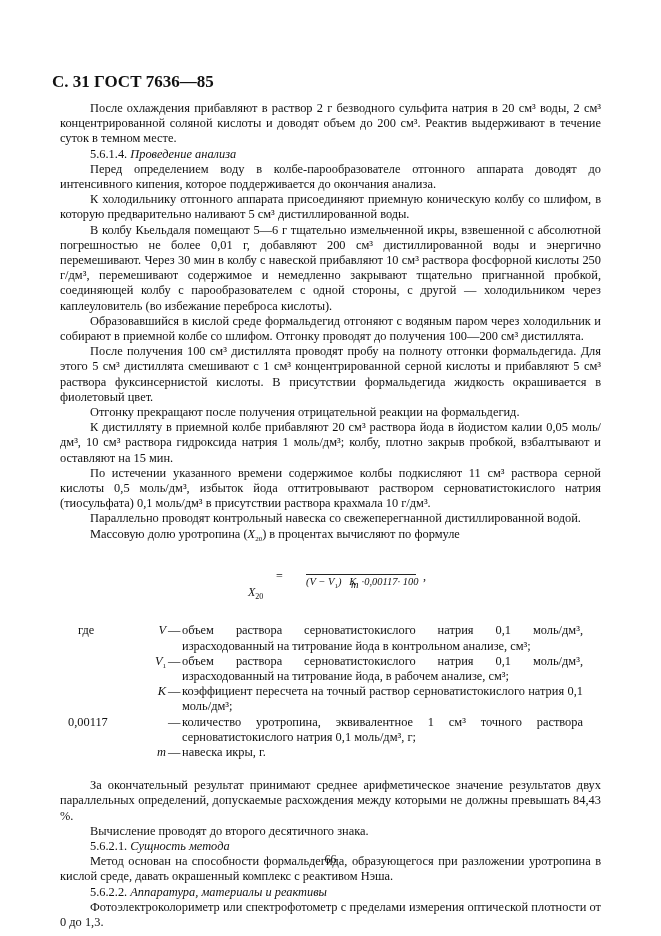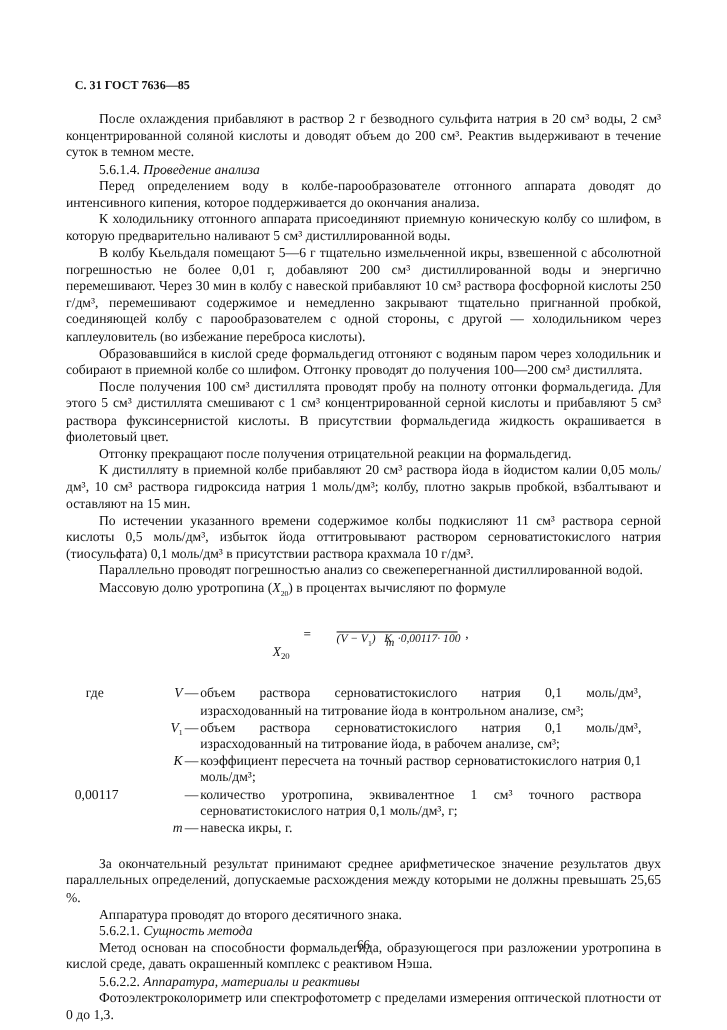--- a/index.html
+++ b/index.html
@@ -1,18 +1,18 @@
 <!DOCTYPE html>
 <html><head>
 <meta charset="utf-8">
 <style>
   html, body { margin: 0; padding: 0; background: #ffffff; }
   body { width: 661px; height: 936px; position: relative; overflow: hidden;
          font-family: "Liberation Serif", "DejaVu Serif", serif; color: #111; }
-  .header { position: absolute; left: 68px; top: 72px; font-weight: bold; font-size: 11px; }
+  .header { position: absolute; left: 52px; top: 72px; font-weight: bold; font-size: 17px; }
   .body { position: absolute; left: 60px; top: 101px; width: 541px; font-size: 12.4px; line-height: 15.2px; text-align: justify; }
   .p { margin: 0; text-indent: 30px; }
   .head { margin: 0; text-indent: 30px; }
   .head i { }
   .spaced { letter-spacing: 4.2px; }
   .formula { position: relative; height: 58px; font-style: italic; }
   .f-lhs { position: absolute; left: 188px; top: 38px; font-size: 12px; }
   .f-lhs sub { font-size: 8px; font-style: normal; }
   .f-eq { position: absolute; left: 216px; top: 22px; font-style: normal; font-size: 12px; }
   .f-num { position: absolute; left: 246px; top: 11px; font-size: 10.5px; white-space: pre; margin-top: 16px; }
@@ -39,21 +39,21 @@
   <p class="p">После охлаждения прибавляют в раствор 2 г безводного сульфита натрия в 20 см³ воды, 2 см³ концентрированной соляной кислоты и доводят объем до 200 см³. Реактив выдерживают в течение суток в темном месте.</p>
   <p class="head"><span>5.6.1.4.</span> <i>Проведение анализа</i></p>
   <p class="p">Перед определением воду в колбе-парообразователе отгонного аппарата доводят до интенсивного кипения, которое поддерживается до окончания анализа.</p>
   <p class="p">К холодильнику отгонного аппарата присоединяют приемную коническую колбу со шлифом, в которую предварительно наливают 5 см³ дистиллированной воды.</p>
   <p class="p">В колбу Кьельдаля помещают 5—6 г тщательно измельченной икры, взвешенной с абсолютной погрешностью не более 0,01 г, добавляют 200 см³ дистиллированной воды и энергично перемешивают. Через 30 мин в колбу с навеской прибавляют 10 см³ раствора фосфорной кислоты 250 г/дм³, перемешивают содержимое и немедленно закрывают тщательно пригнанной пробкой, соединяющей колбу с парообразователем с одной стороны, с другой — холодильником через каплеуловитель (во избежание переброса кислоты).</p>
   <p class="p">Образовавшийся в кислой среде формальдегид отгоняют с водяным паром через холодильник и собирают в приемной колбе со шлифом. Отгонку проводят до получения 100—200 см³ дистиллята.</p>
   <p class="p">После получения 100 см³ дистиллята проводят пробу на полноту отгонки формальдегида. Для этого 5 см³ дистиллята смешивают с 1 см³ концентрированной серной кислоты и прибавляют 5 см³ раствора фуксинсернистой кислоты. В присутствии формальдегида жидкость окрашивается в фиолетовый цвет.</p>
   <p class="p">Отгонку прекращают после получения отрицательной реакции на формальдегид.</p>
   <p class="p">К дистилляту в приемной колбе прибавляют 20 см³ раствора йода в йодистом калии 0,05 моль/дм³, 10 см³ раствора гидроксида натрия 1 моль/дм³; колбу, плотно закрыв пробкой, взбалтывают и оставляют на 15 мин.</p>
   <p class="p">По истечении указанного времени содержимое колбы подкисляют 11 см³ раствора серной кислоты 0,5 моль/дм³, избыток йода оттитровывают раствором серноватистокислого натрия (тиосульфата) 0,1 моль/дм³ в присутствии раствора крахмала 10 г/дм³.</p>
-  <p class="p">Параллельно проводят погрешностью анализ со свежеперегнанной дистиллированной водой.</p>
+  <p class="p">Параллельно проводят контрольный навеска со свежеперегнанной дистиллированной водой.</p>
   <p class="p"><span>Массовую долю уротропина (</span><i>X</i><sub style="font-size:7px">20</sub><span>) в процентах вычисляют по формуле</span></p>
 
   <div class="formula">
     <span class="f-lhs"><span>X</span><sub>20</sub></span>
     <span class="f-eq">=</span>
     <span class="f-num"><span>(V − V</span><sub>1</sub><span>)   K  ·0,00117· 100</span></span>
     <span class="f-line"></span>
     <span class="f-den">m</span>
     <span class="f-comma">,</span>
   </div>
@@ -90,21 +90,21 @@
     </div>
     <div class="def">
       <span class="lbl">
           <span class="sym">m</span>
         </span>
       <span class="dash">—</span>
       <span class="txt">навеска икры, г.</span>
     </div>
   </div>
 
-  <p class="p">За окончательный результат принимают среднее арифметическое значение результатов двух параллельных определений, допускаемые расхождения между которыми не должны превышать 25,65 %.</p>
-  <p class="p">Аппаратура проводят до второго десятичного знака.</p>
+  <p class="p">За окончательный результат принимают среднее арифметическое значение результатов двух параллельных определений, допускаемые расхождения между которыми не должны превышать 84,43 %.</p>
+  <p class="p">Вычисление проводят до второго десятичного знака.</p>
   <p class="head"><span>5.6.2.1.</span> <i>Сущность метода</i></p>
   <p class="p">Метод основан на способности формальдегида, образующегося при разложении уротропина в кислой среде, давать окрашенный комплекс с реактивом Нэша.</p>
   <p class="head"><span>5.6.2.2.</span> <i>Аппаратура, материалы и реактивы</i></p>
   <p class="p">Фотоэлектроколориметр или спектрофотометр с пределами измерения оптической плотности от 0 до 1,3.</p>
 </div>
 
 <div class="footer">66</div>
 
 </body></html>

